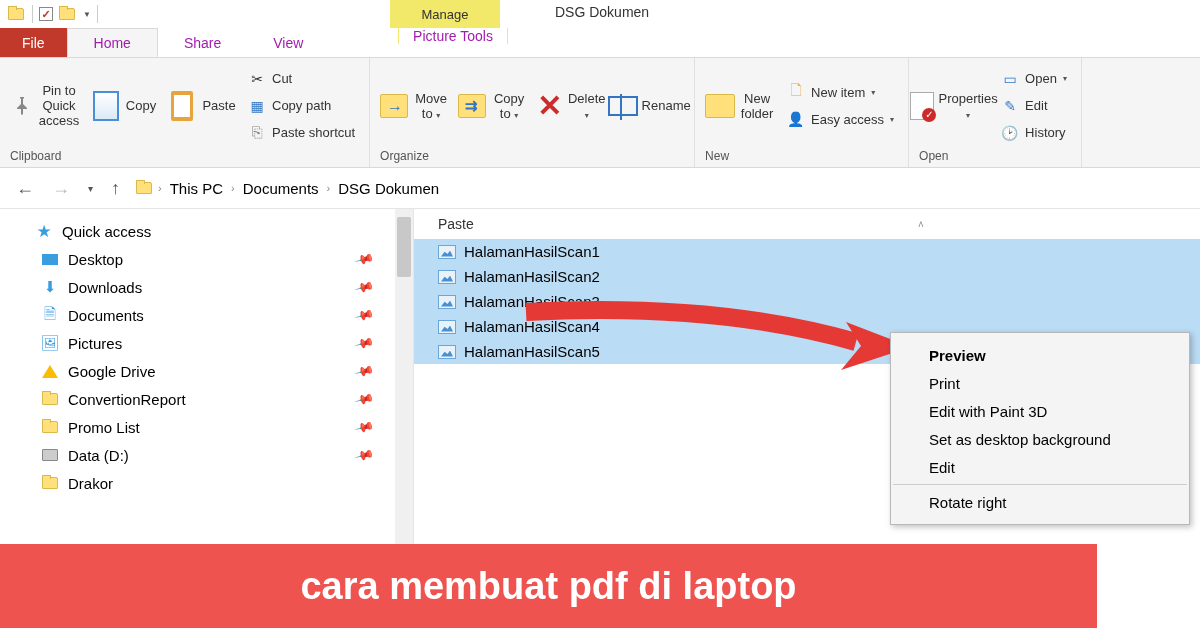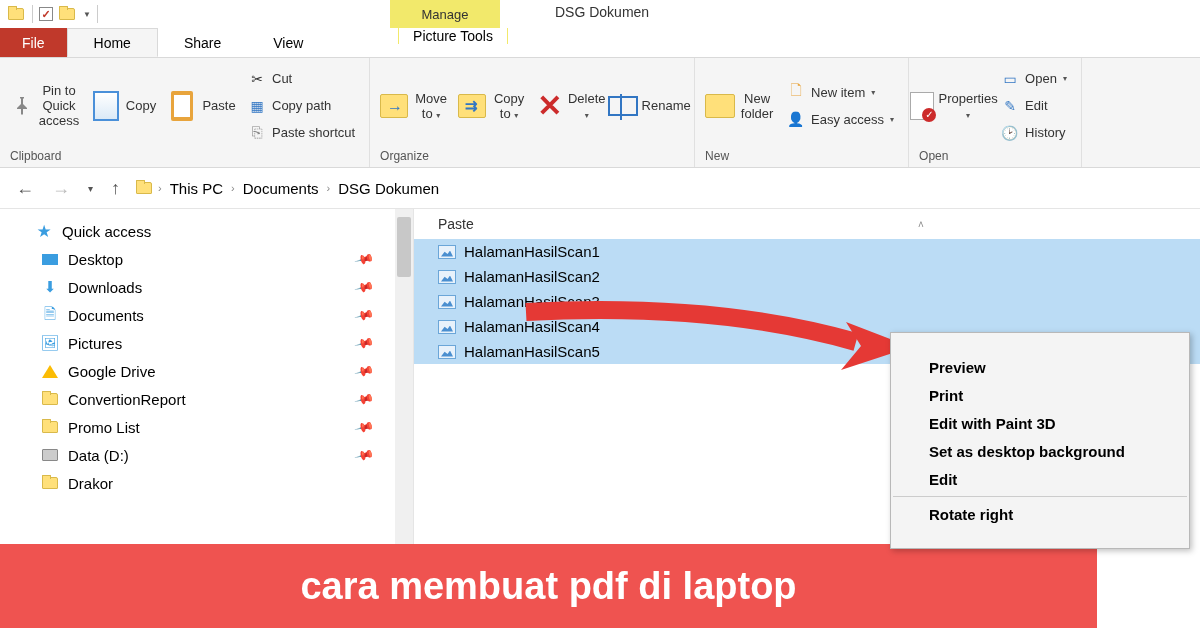--- a/index.html
+++ b/index.html
@@ -11,21 +11,21 @@
 .folder-glyph { width: 16px; height: 12px; background: #ffe07a; border: 1px solid #d9b94a; border-radius: 1px 2px 1px 1px; position: relative; }
 .folder-glyph::before { content: ""; position: absolute; top: -3px; left: -1px; width: 7px; height: 3px; background: #ffe07a; border: 1px solid #d9b94a; border-bottom: none; border-radius: 1px 1px 0 0; }
 .qat-sep { width: 1px; height: 18px; background: #ccc; margin: 0 2px; }
 .qat-checkbox { width: 14px; height: 14px; border: 1px solid #888; background: #fff; display: flex; align-items: center; justify-content: center; font-size: 11px; color: #c0392b; font-weight: bold; }
 .qat-down { font-size: 8px; color: #555; margin-left: 2px; }
 .contextual-tab { position: absolute; left: 390px; top: 0; width: 110px; height: 28px; background: #f2e96b; color: #333; font-size: 13px; display: flex; align-items: center; justify-content: center; }
 .context-title { position: absolute; left: 555px; top: 4px; font-size: 14px; color: #333; }
 
 
 .tabsrow { height: 30px; display: flex; align-items: stretch; background: #fff; border-bottom: 1px solid #d9d9d9; }
-.tab { padding: 0 26px; display: flex; align-items: center; font-size: 14px; color: #000000; cursor: pointer; }
+.tab { padding: 0 26px; display: flex; align-items: center; font-size: 14px; color: #a21caf; cursor: pointer; }
 .tab.file { background: #c0392b; color: #fff; padding: 0 22px; }
 .tab.home { background: #f5f5f5; border: 1px solid #d9d9d9; border-bottom: 1px solid #f5f5f5; }
 .tab.picture { position: absolute; left: 390px; width: 110px; justify-content: center; padding: 0; border-left: 1px solid #f2e96b; border-right: 1px solid #f2e96b; margin-left: 8px; }
 
 
 .ribbon { height: 110px; background: #f5f5f5; border-bottom: 1px solid #d9d9d9; display: flex; }
 .rgroup { border-right: 1px solid #e0e0e0; padding: 4px 10px 2px; display: flex; flex-direction: column; }
 .rgroup-content { flex: 1; display: flex; align-items: center; gap: 8px; }
 .rgroup-label { font-size: 12px; color: #555; text-align: left; padding-bottom: 2px; }
 .bigbtn { display: flex; flex-direction: row; align-items: center; justify-content: center; width: 70px; height: 82px; font-size: 13px; color: #333; text-align: center; gap: 4px; cursor: pointer; }
@@ -80,22 +80,22 @@
 .filepane { flex: 1; position: relative; }
 .colhead { height: 30px; display: flex; align-items: center; padding-left: 24px; font-size: 14px; color: #333; }
 .colhead .name-col { width: 480px; }
 .colhead .sort { color: #888; font-size: 10px; }
 .filerow { height: 25px; display: flex; align-items: center; padding-left: 24px; font-size: 15px; gap: 8px; cursor: pointer; }
 .filerow.sel { background: #bbdcf5; }
 .img-ic { width: 18px; height: 14px; background: #e8f2fb; border: 1px solid #6ba6d8; position: relative; }
 .img-ic::after { content: ""; position: absolute; left: 2px; bottom: 1px; width: 12px; height: 6px; background: #4a8fd0; clip-path: polygon(0 100%, 30% 20%, 55% 60%, 75% 0, 100% 100%); }
 
 
-.ctxmenu { position: absolute; left: 890px; top: 332px; width: 300px; background: #f4f4f4; border: 1px solid #b8b8b8; box-shadow: 2px 2px 6px rgba(0,0,0,0.25); z-index: 10; padding: 20px 0; }
-.ctx-item { height: 28px; display: flex; align-items: center; padding: 0 38px; font-size: 15px; cursor: pointer; font-weight: bold; }
+.ctxmenu { position: absolute; left: 890px; top: 332px; width: 300px; background: #f4f4f4; border: 1px solid #b8b8b8; box-shadow: 2px 2px 6px rgba(0,0,0,0.25); z-index: 10; padding: 8px 0; }
+.ctx-item { height: 28px; display: flex; align-items: center; padding: 0 38px; font-size: 15px; cursor: pointer; }
 .ctx-item.bold { font-weight: 600; }
 .ctx-sep { height: 1px; background: #ccc; margin: 3px 2px; }
 
 
 .redarrow { position: absolute; left: 516px; top: 292px; width: 400px; height: 90px; z-index: 5; pointer-events: none; }
 
 
 .caption { position: absolute; left: 0; bottom: 0; width: 1097px; height: 84px; background: #ef5350; color: #fff; font-size: 38px; font-weight: 700; display: flex; align-items: center; justify-content: center; }
 </style>
 </head>

